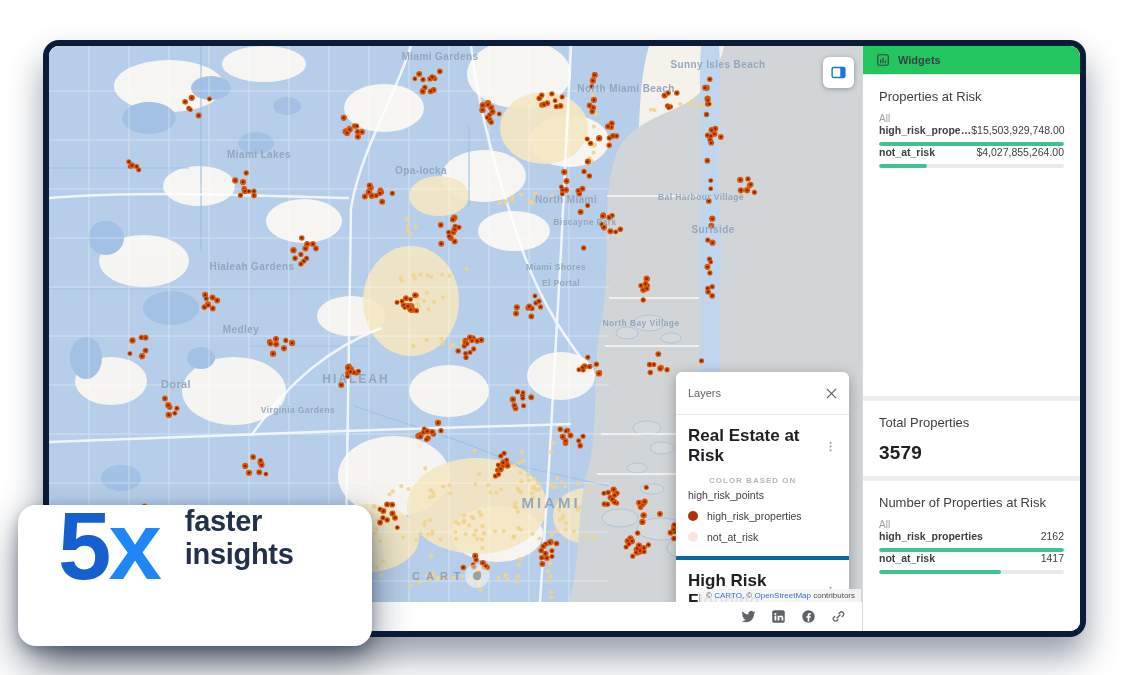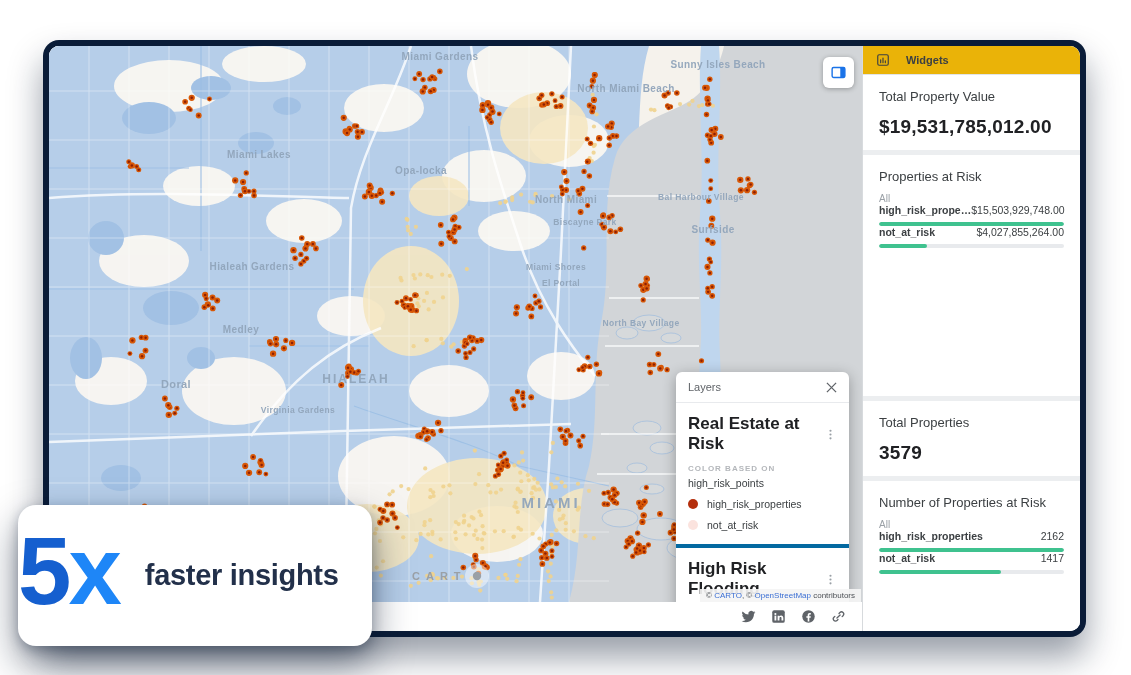--- a/index.html
+++ b/index.html
@@ -26,57 +26,57 @@
   .attribution a { color:#3b6fd4; text-decoration:none; }
 
   .map-btn { position:absolute; top:11px; right:8px; width:31px; height:31px;
              background:#fff; border-radius:6px; box-shadow:0 1px 5px rgba(0,0,0,.3);
              display:grid; place-items:center; cursor:pointer; }
 
   
   .layers { position:absolute; left:627px; top:326px; width:173px; background:#fff;
             border-radius:6px; box-shadow:0 3px 14px rgba(0,0,0,.3); font-size:11px; }
   .layers-head { display:flex; align-items:center; justify-content:space-between;
-                 padding:9px 12px; border-bottom:1px solid #e8eaed; color:#5f6368; }
+                 padding:15px 12px; border-bottom:1px solid #e8eaed; color:#5f6368; }
   .layers-close { cursor:pointer; display:flex; }
   .layer-sec { padding:11px 12px 13px; }
   .layer-sec + .layer-sec { border-top:4px solid #0369a1; }
   .layer-name-row { display:flex; align-items:center; justify-content:space-between; }
   .layer-name { font-size:17px; font-weight:700; color:#202124; }
   .kebab { cursor:pointer; display:flex; }
-  .cbo { margin-top:10px; font-size:8px; letter-spacing:1px; color:#b4b7bb; font-weight:700; }
+  .cbo { margin-top:10px; font-size:8px; letter-spacing:1px; color:#b4b7bb; font-weight:700;margin-left:21px; }
   .cbo-field { margin-top:4px; font-size:10.5px; color:#3c4043; }
   .leg-row { margin-top:9px; display:flex; align-items:center; gap:9px; color:#3c4043;
              font-size:10.5px; }
   .leg-dot { width:10px; height:10px; border-radius:50%; flex:none; }
 
   
   .sidebar { width:218px; height:100%; background:#eceef0; border-left:1px solid #d8dbde;
              display:flex; flex-direction:column; }
-  .sb-header { height:29px; flex:none; background:#eab308; border-bottom:1px solid #e1e4e8;
-               display:flex; align-items:center; gap:16px; padding-left:13px;
+  .sb-header { height:29px; flex:none; background:#22c55e; border-bottom:1px solid #e1e4e8;
+               display:flex; align-items:center; gap:8px; padding-left:13px;
                font-size:11px; font-weight:700; color:#3c4043; }
   .cards { flex:1; display:flex; flex-direction:column; gap:5px; min-height:0; }
   .card { background:#fff; padding:14px 16px 12px; }
   .card.grow { flex:1; }
   .card-title { font-size:13px; color:#3c4043; }
   .card-value { margin-top:12px; font-size:19px; font-weight:700; color:#202124;
                 letter-spacing:.2px; }
   .all { margin-top:9px; font-size:10px; color:#9aa0a6; }
   .wrow { display:flex; align-items:baseline; justify-content:space-between;
           font-size:10.5px; color:#3c4043; }
   .wrow .lab { font-weight:700; }
   .track { margin-top:6px; height:4px; border-radius:2px; background:#e8eaed; overflow:hidden; }
   .fill { height:100%; border-radius:2px; }
 
   
   .promo { position:absolute; left:18px; top:505px; width:354px; height:141px;
            background:#fff; border-radius:18px; z-index:5;
            box-shadow:0 18px 38px rgba(9,24,48,.5), 0 4px 12px rgba(9,24,48,.25);
-           display:flex; align-items:center; gap:26px; }
+           display:flex; padding-left:40px; gap:26px; }
   .promo-big { font-size:96px; line-height:.85; font-weight:800; letter-spacing:-3px;
                padding-bottom:10px; }
   .promo-big .five { color:#155fcf; }
   .promo-big .ex   { color:#1e86f7; }
   .promo-text { font-size:29px; font-weight:700; color:#22304a; letter-spacing:-.3px; }
 </style>
 </head>
 <body>
 
 <div class="window">
@@ -1445,24 +1445,20 @@
     <div class="sidebar">
       <div class="sb-header">
         <svg width="14" height="14" viewBox="0 0 24 24">
           <rect x="3" y="3" width="18" height="18" rx="2.5" fill="none" stroke="#3c4043" stroke-width="2"></rect>
           <path d="M8 16.5v-5 M12 16.5v-8 M16 16.5v-3" stroke="#3c4043" stroke-width="2" stroke-linecap="round"></path>
         </svg>
         <span>Widgets</span>
       </div>
 
       <div class="cards">
-        <div class="card">
-          <div class="card-title">Total Property Value</div>
-          <div class="card-value">$19,531,785,012.00</div>
-        </div>
 
         <div class="card grow">
           <div class="card-title">Properties at Risk</div>
           <div class="all">All</div>
           <div class="wrow">
             <span class="lab">high_risk_prope…</span>
             <span>$15,503,929,748.00</span>
           </div>
           <div class="track">
               <div class="fill" style="width: 100%; background: rgb(63, 194, 143);"></div>

